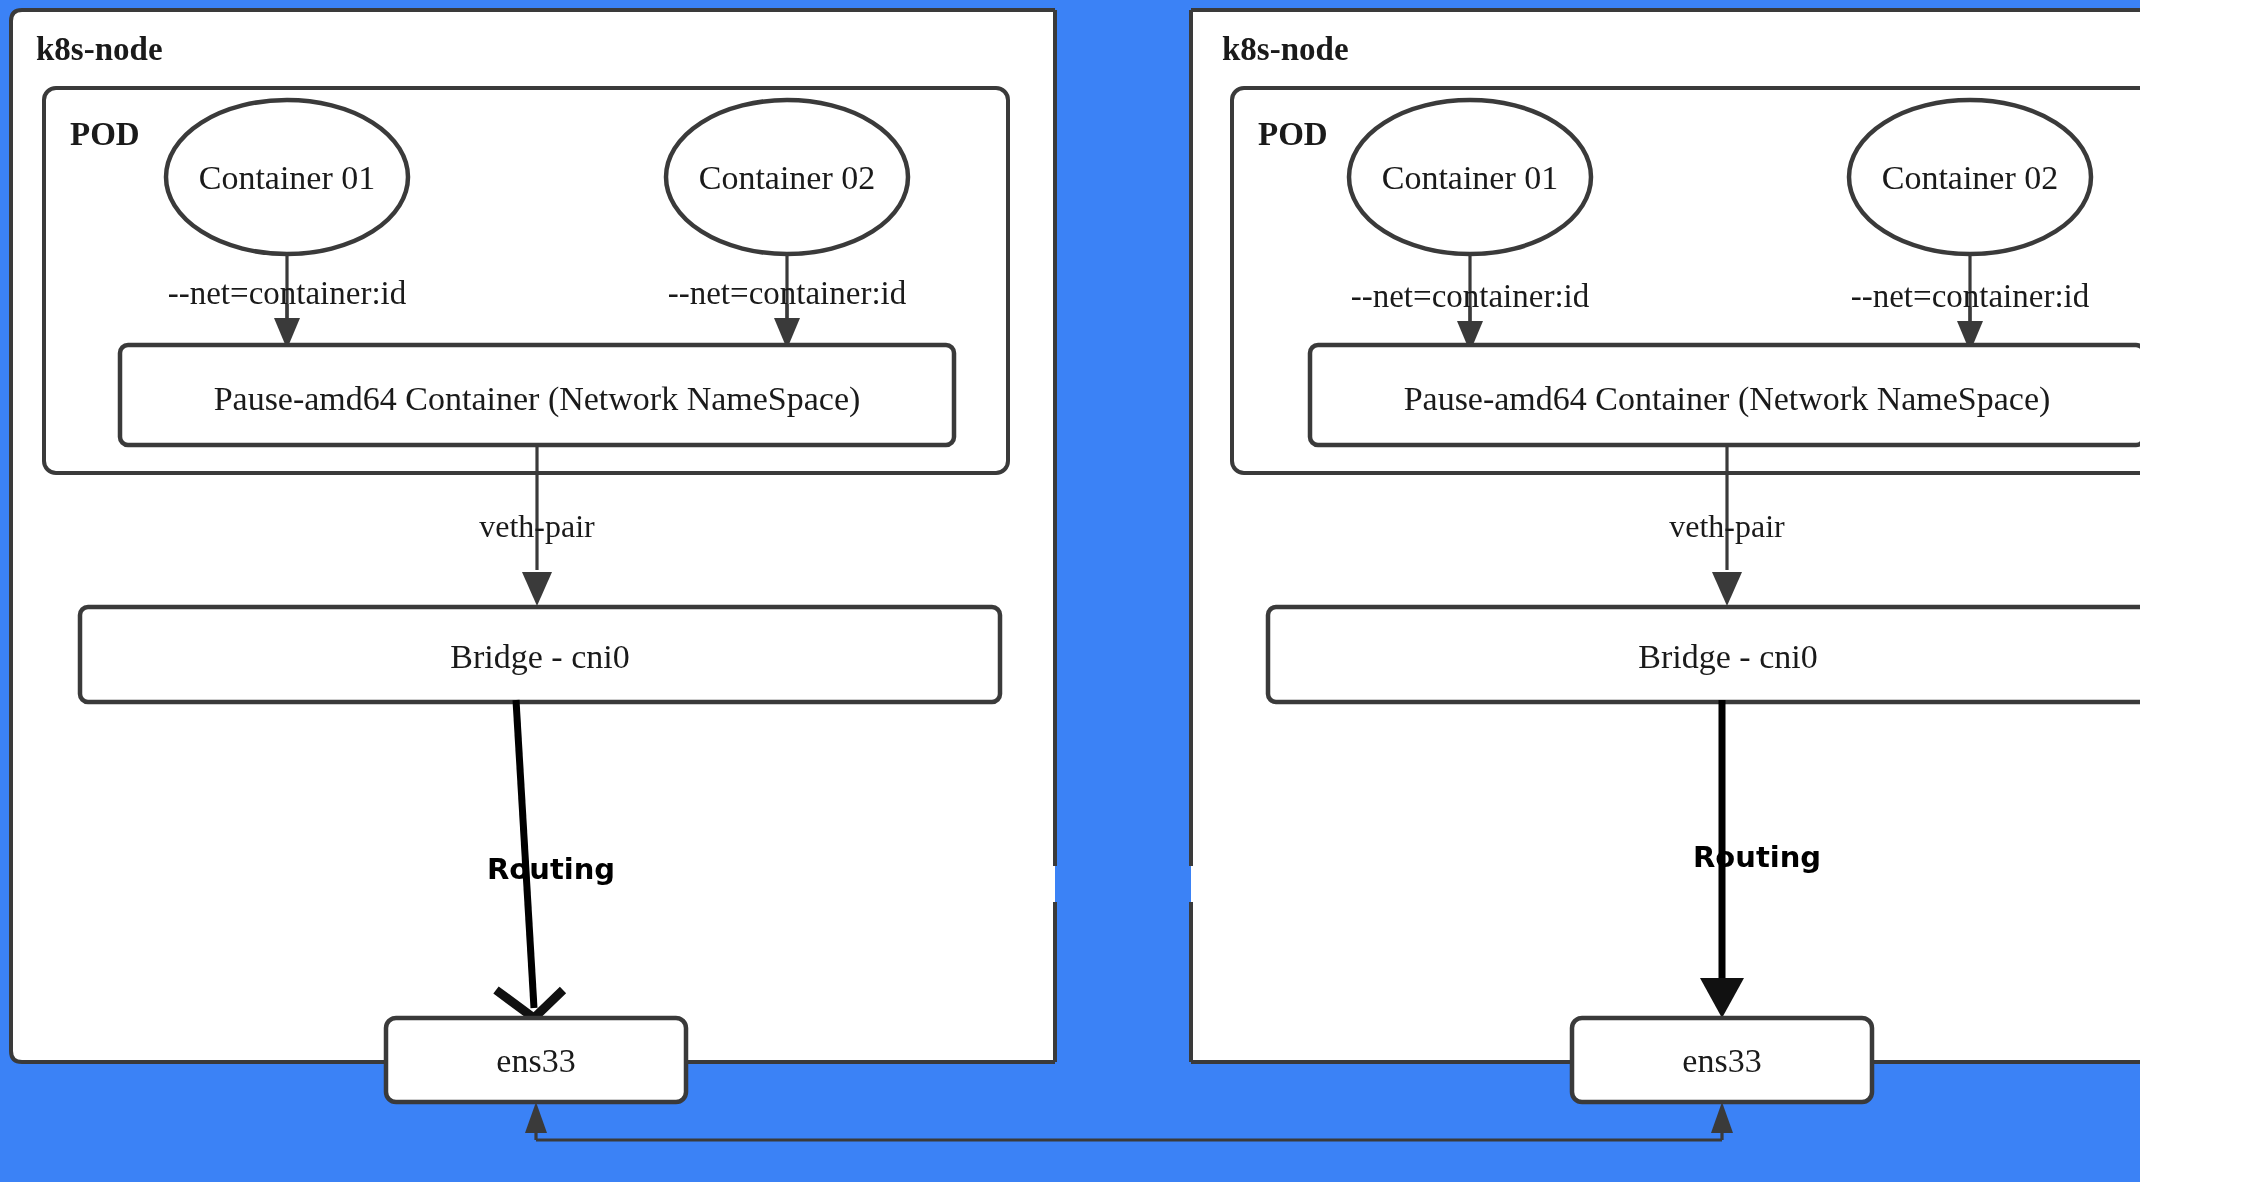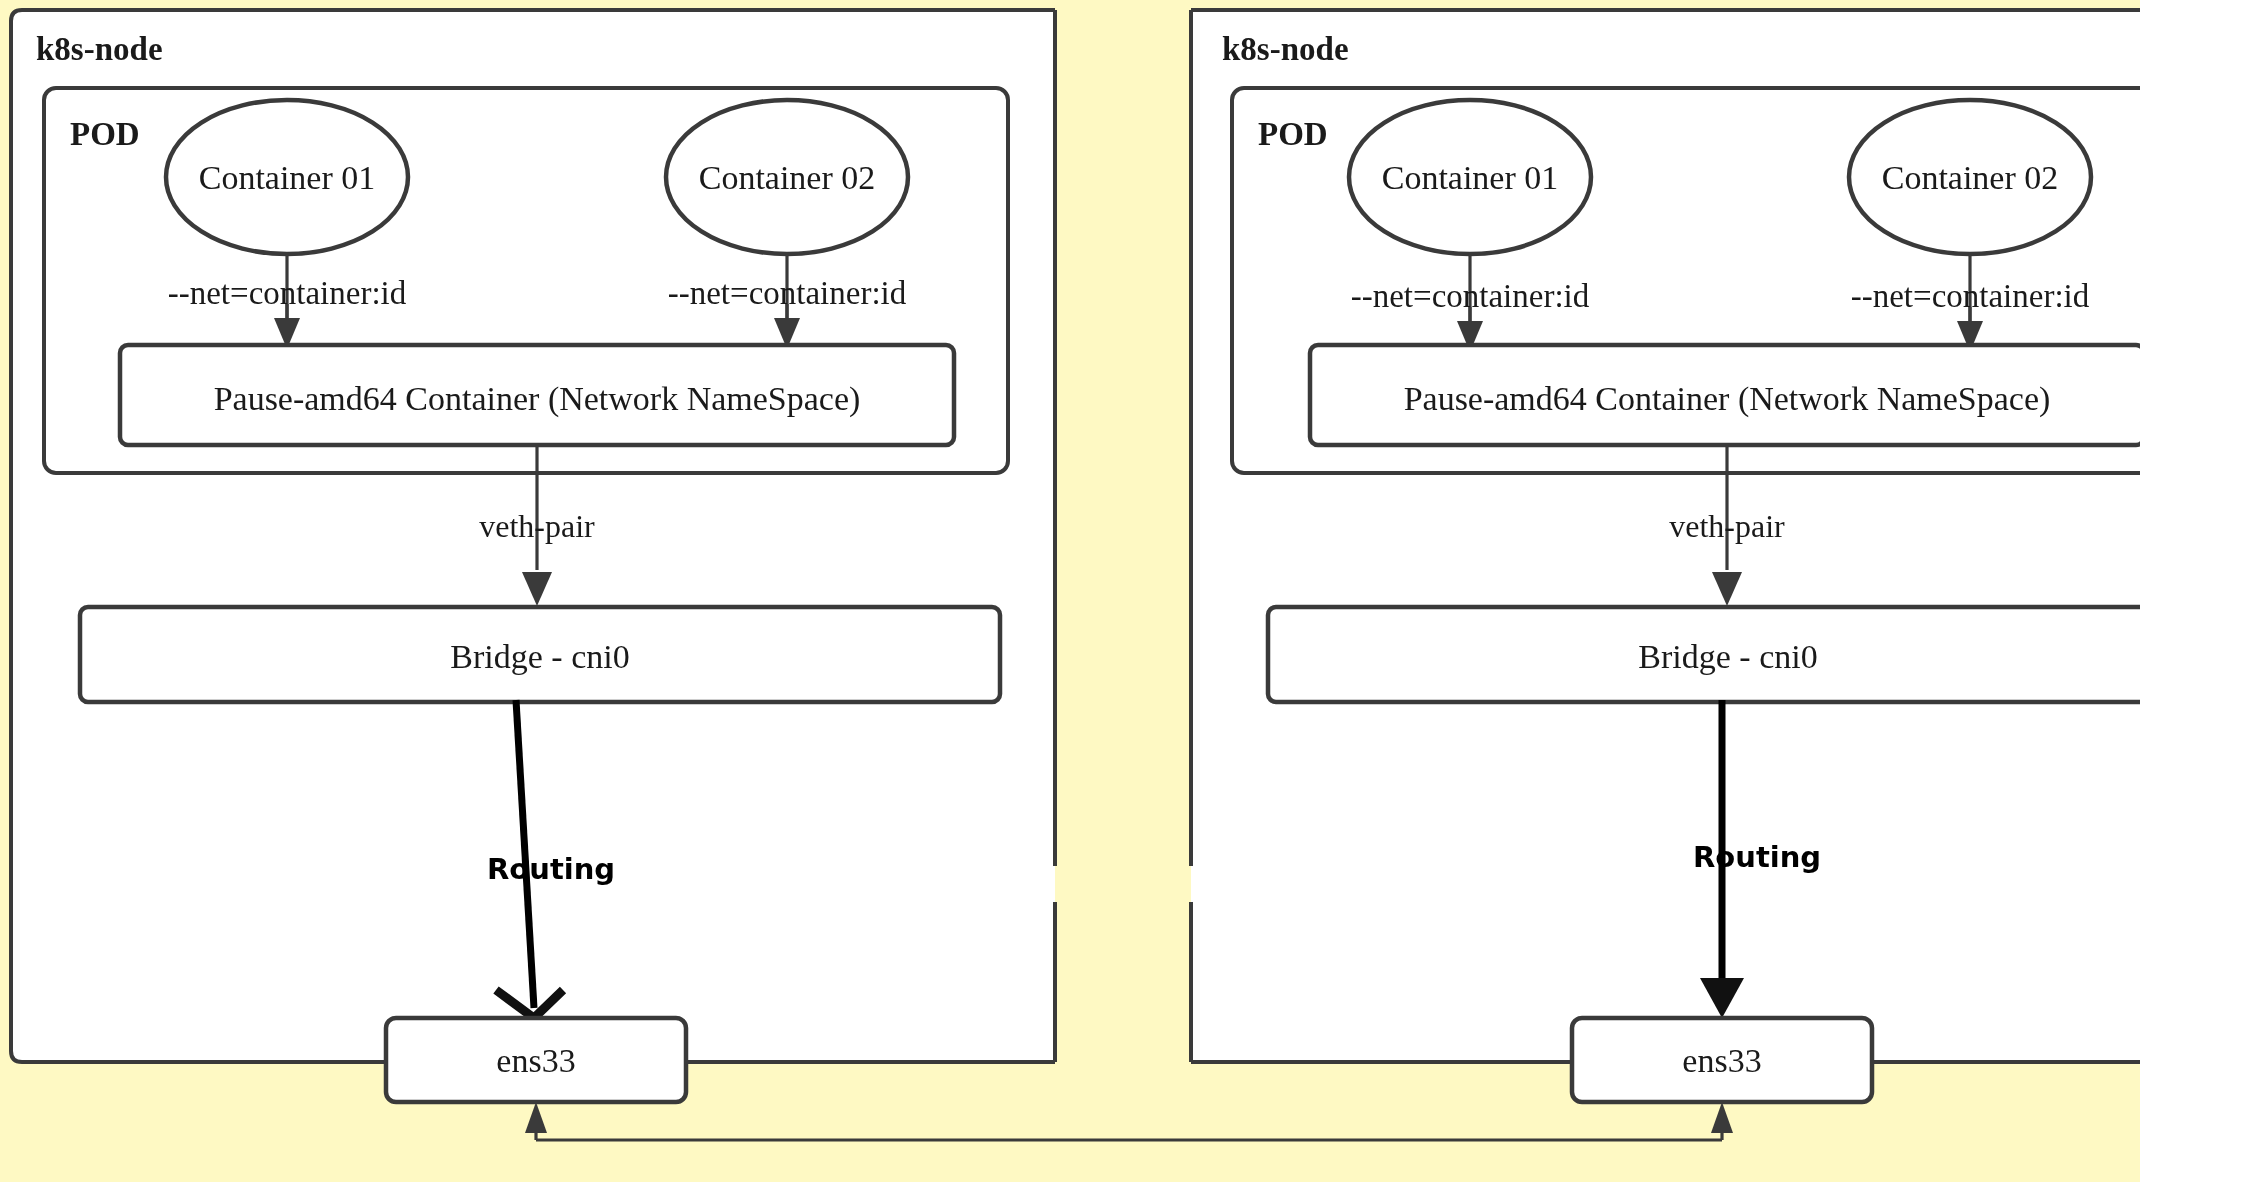--- a/index.html
+++ b/index.html
@@ -8,21 +8,21 @@
     padding: 0;
     background: #ffffff;
   }
   body {
     font-family: "Liberation Serif", "DejaVu Serif", serif;
   }
   #canvas {
     position: relative;
     width: 2140px;
     height: 1182px;
-    background: #fef9c3;
+    background: #3b82f6;
     overflow: hidden;
   }
   svg.diagram {
     position: absolute;
     top: 0;
     left: 0;
     width: 2248px;
     height: 1182px;
     display: block;
   }

